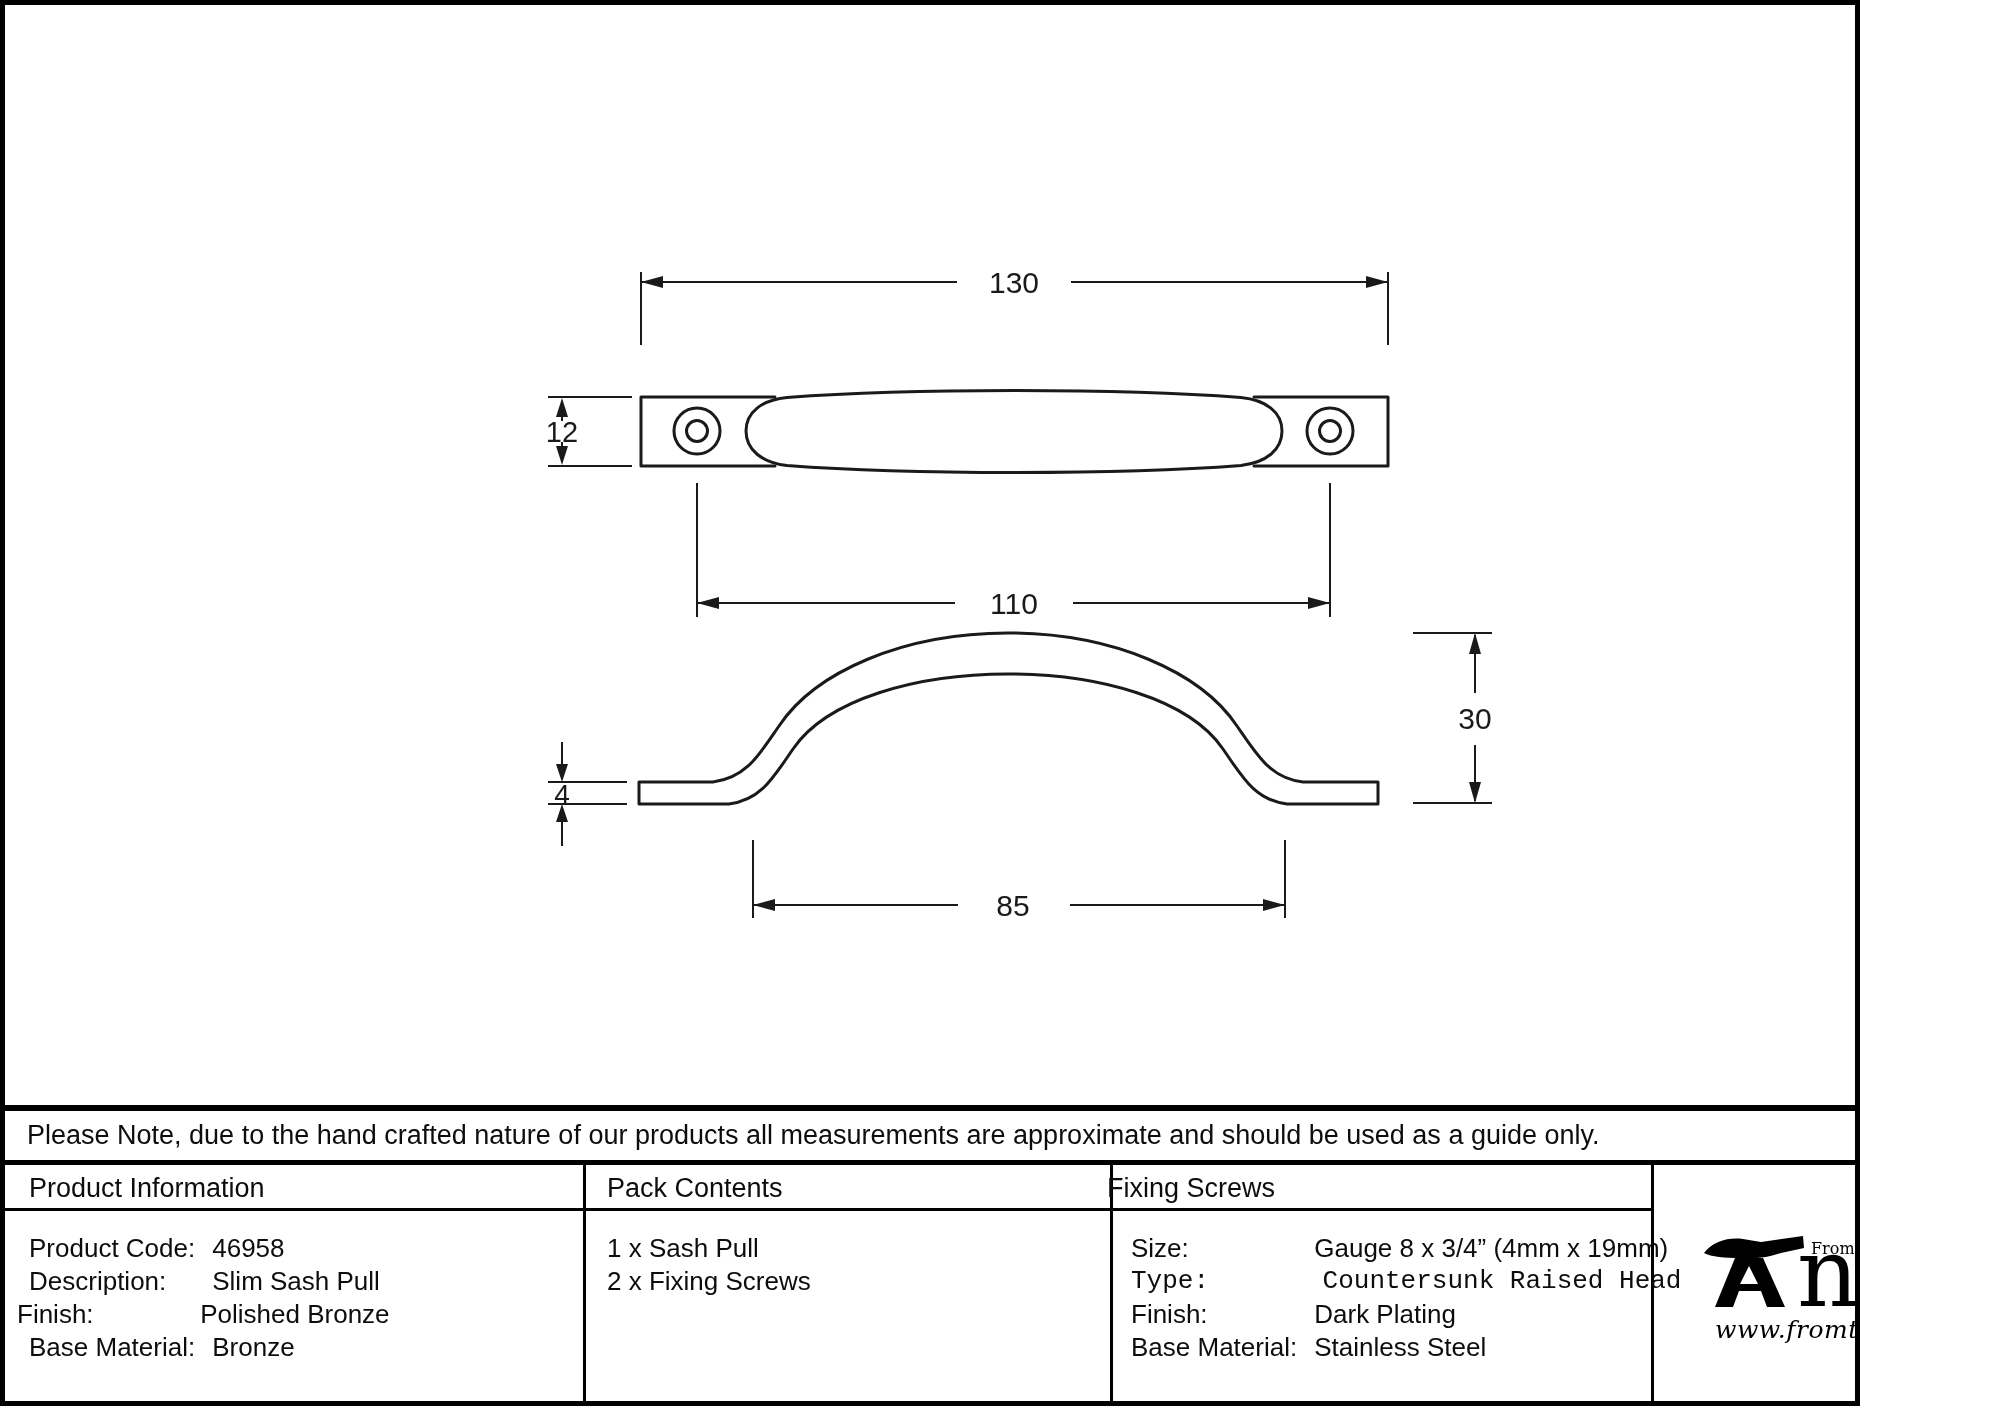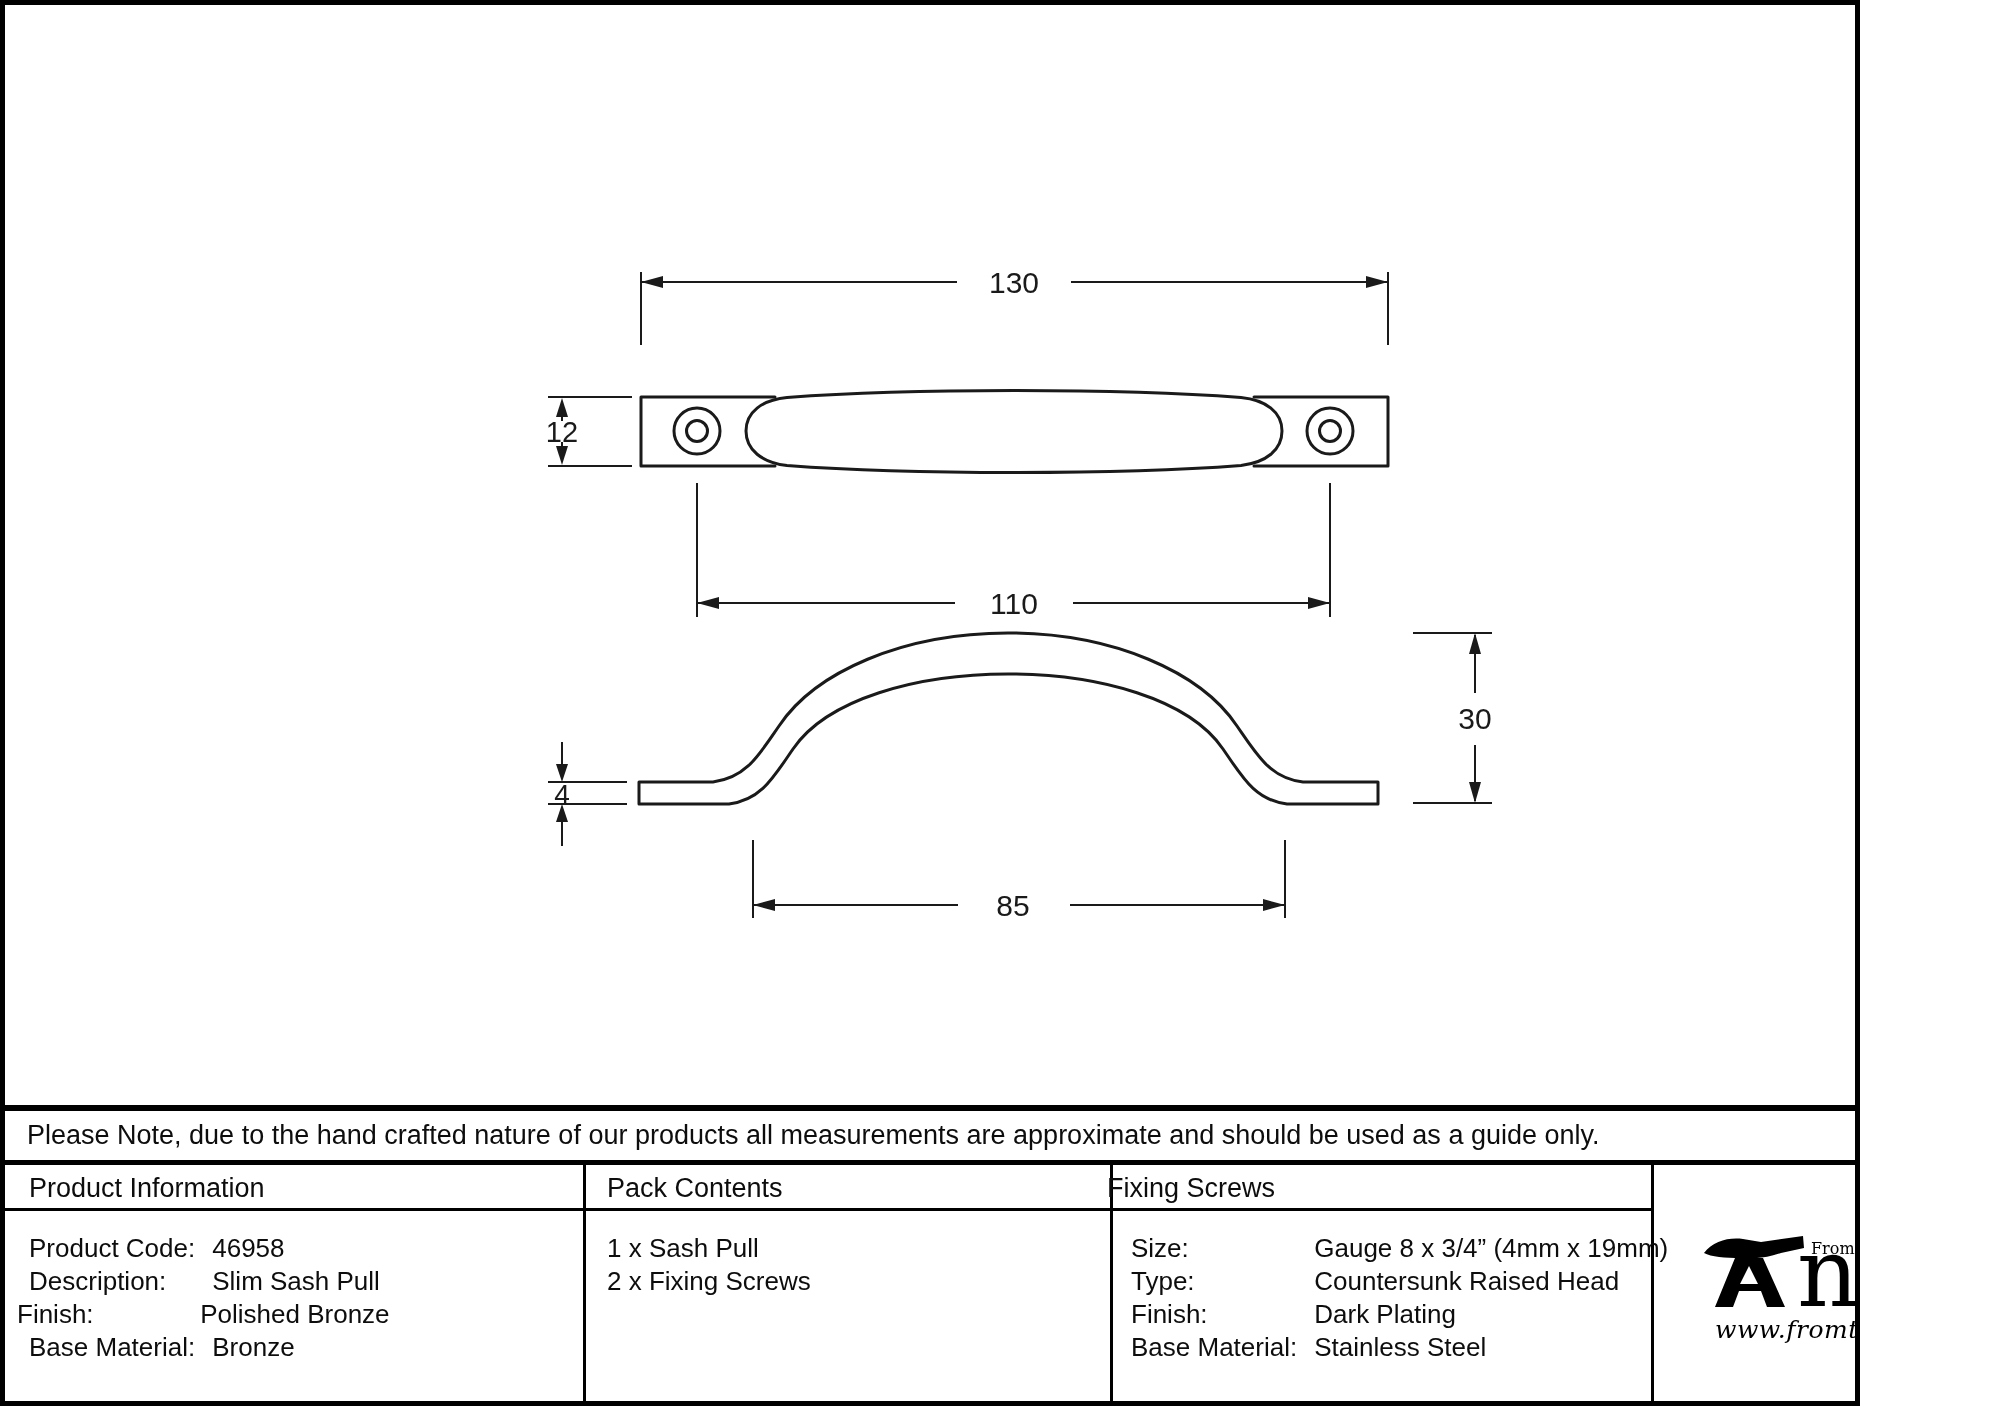--- a/index.html
+++ b/index.html
@@ -171,21 +171,21 @@
 
   
   <div class="row" style="left:602px; top:1228px;">1 x Sash Pull</div>
   <div class="row" style="left:602px; top:1261px;">2 x Fixing Screws</div>
 
   
   <div class="row" style="left:1126px; top:1228px;">
     <span class="lbl">Size:</span>
     <span class="val">Gauge 8 x 3/4” (4mm x 19mm)</span>
   </div>
-  <div class="row" style="left:1126px; top:1261px;">
+  <div class="row" style="left:1126px; top:1261px;font-family:Liberation Mono, monospace;">
     <span class="lbl">Type:</span>
     <span class="val">Countersunk Raised Head</span>
   </div>
   <div class="row" style="left:1126px; top:1294px;">
     <span class="lbl">Finish:</span>
     <span class="val">Dark Plating</span>
   </div>
   <div class="row" style="left:1126px; top:1327px;">
     <span class="lbl">Base Material:</span>
     <span class="val">Stainless Steel</span>

